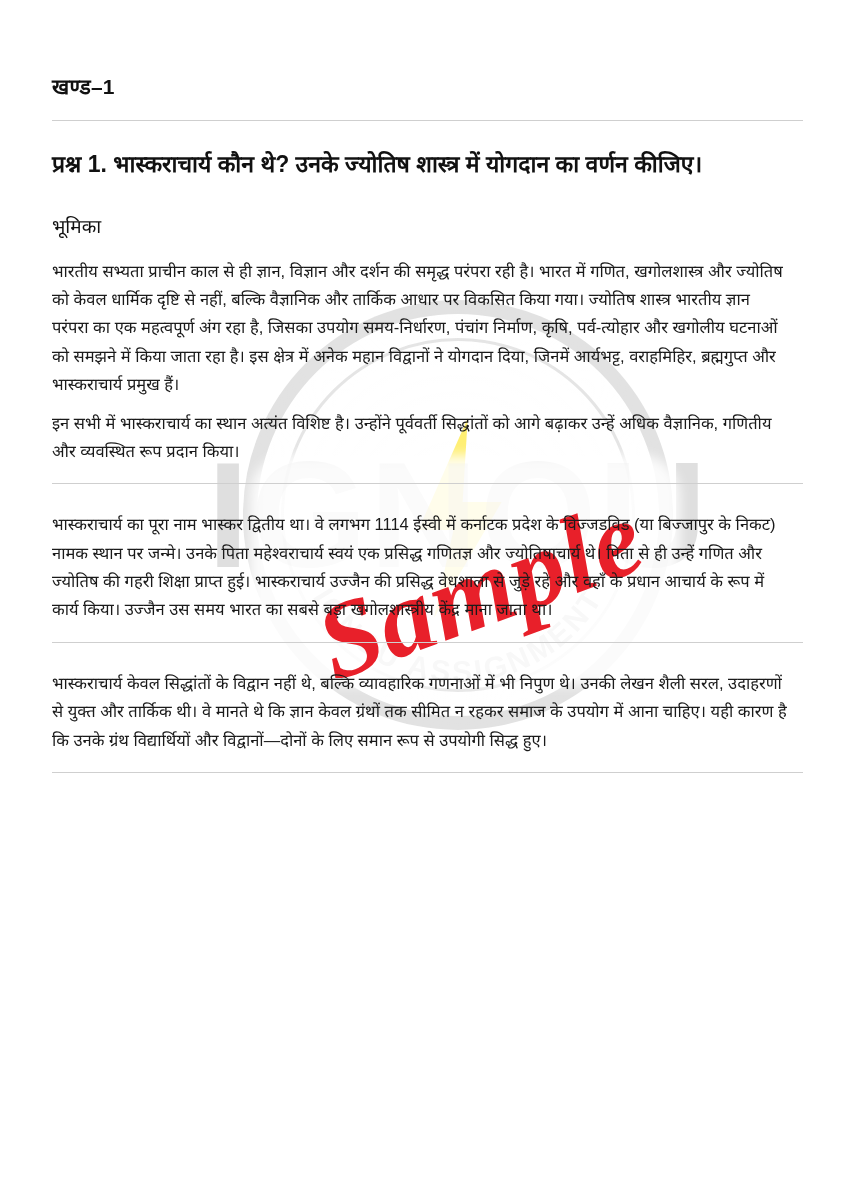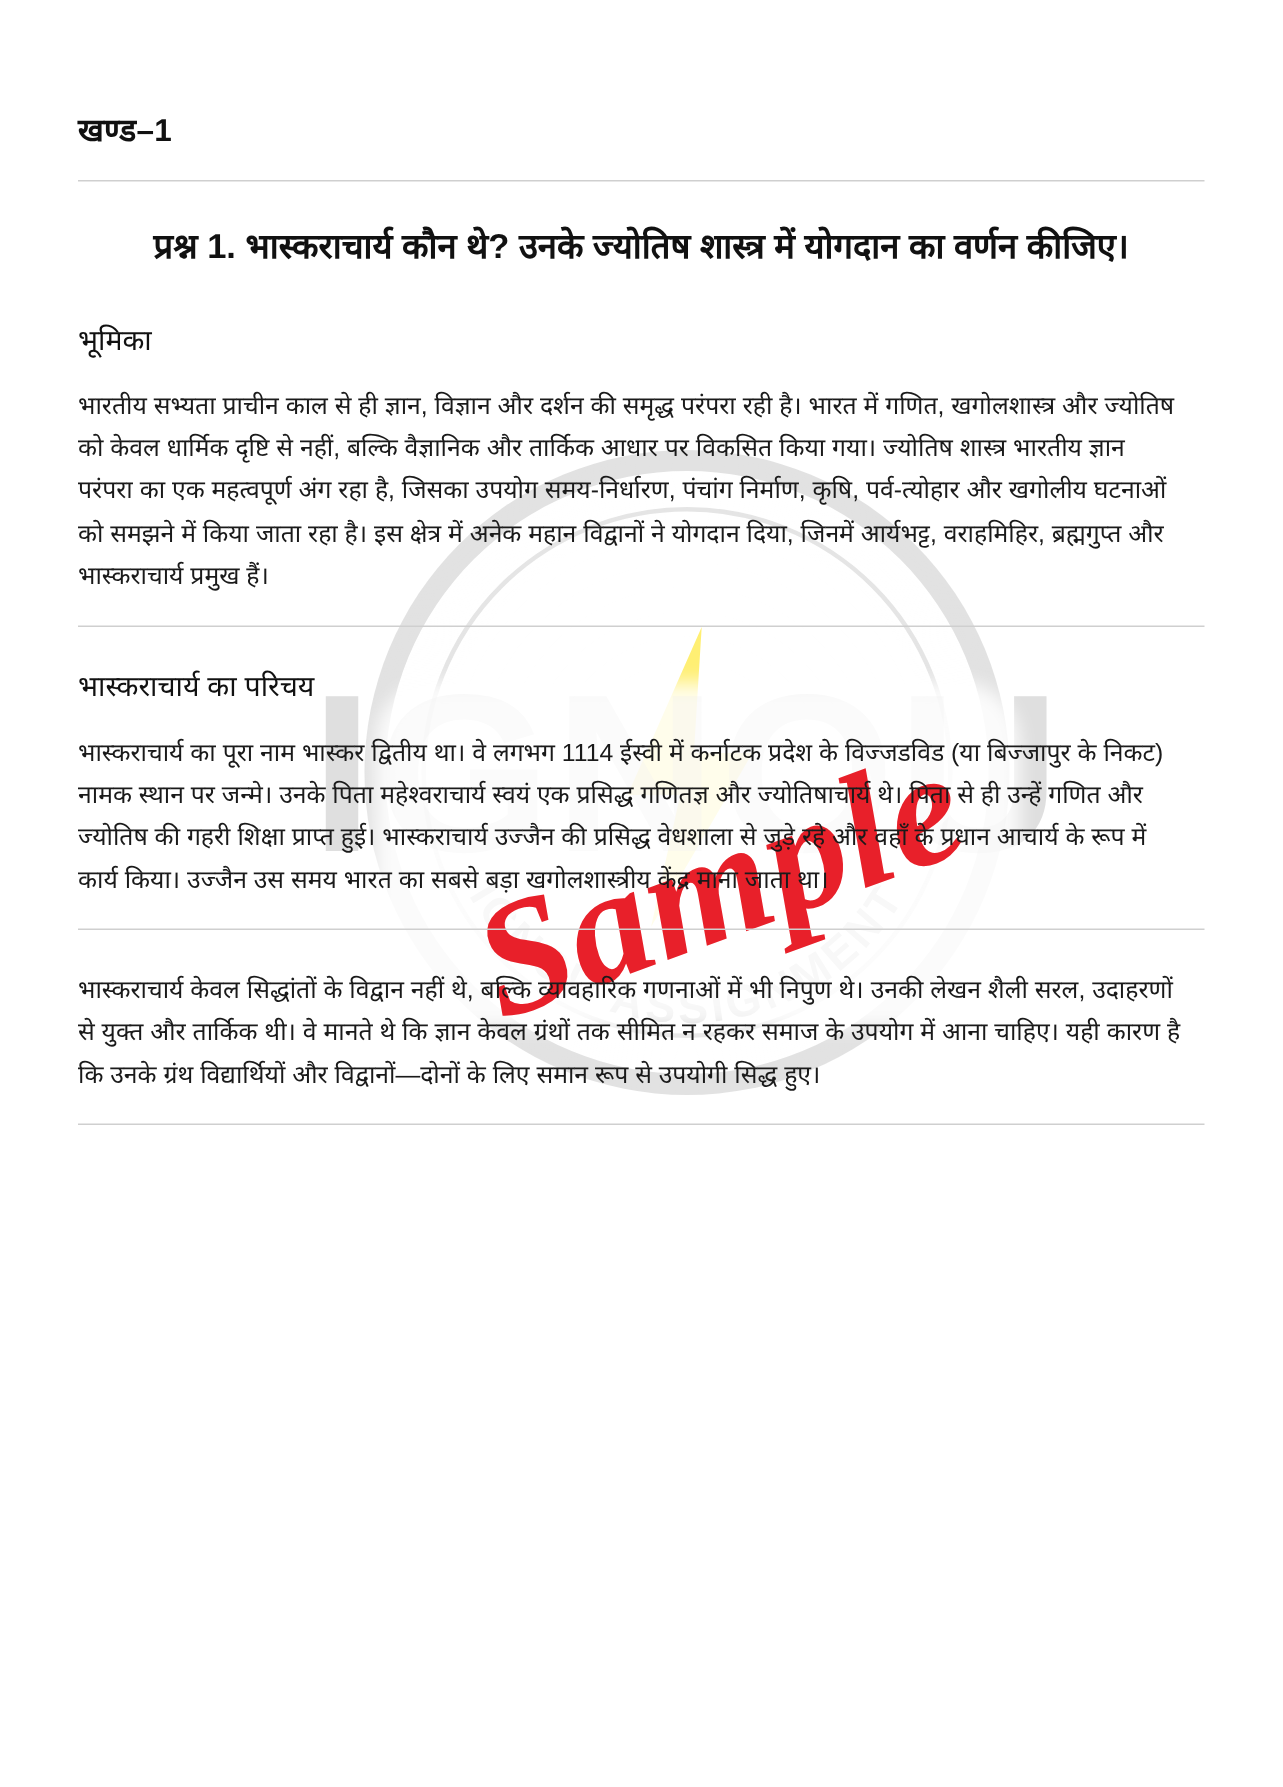--- a/index.html
+++ b/index.html
@@ -35,21 +35,20 @@
     border: 0;
     border-top: 1px solid #cfcfcf;
     margin: 18px 0 26px 0;
   }
   .question {
     font-size: 23px;
     font-weight: bold;
     line-height: 1.55;
     margin: 0 0 30px 0;
     color: #111111;
-    text-align: center;
   }
   .subheading {
     font-size: 19px;
     font-weight: normal;
     margin: 0 0 18px 0;
     color: #111111;
   }
   .para {
     font-size: 16.5px;
     line-height: 1.72;
@@ -186,26 +185,26 @@
   <div class="content">
 
     <div class="section-title">खण्ड–1</div>
     <hr class="rule">
 
     <div class="question">प्रश्न 1. भास्कराचार्य कौन थे? उनके ज्योतिष शास्त्र में योगदान का वर्णन कीजिए।</div>
 
     <div class="block">
       <div class="subheading">भूमिका</div>
       <p class="para">भारतीय सभ्यता प्राचीन काल से ही ज्ञान, विज्ञान और दर्शन की समृद्ध परंपरा रही है। भारत में गणित, खगोलशास्त्र और ज्योतिष को केवल धार्मिक दृष्टि से नहीं, बल्कि वैज्ञानिक और तार्किक आधार पर विकसित किया गया। ज्योतिष शास्त्र भारतीय ज्ञान परंपरा का एक महत्वपूर्ण अंग रहा है, जिसका उपयोग समय-निर्धारण, पंचांग निर्माण, कृषि, पर्व-त्योहार और खगोलीय घटनाओं को समझने में किया जाता रहा है। इस क्षेत्र में अनेक महान विद्वानों ने योगदान दिया, जिनमें आर्यभट्ट, वराहमिहिर, ब्रह्मगुप्त और भास्कराचार्य प्रमुख हैं।</p>
+      <p class="para">इन सभी में भास्कराचार्य का स्थान अत्यंत विशिष्ट है। उन्होंने पूर्ववर्ती सिद्धांतों को आगे बढ़ाकर उन्हें अधिक वैज्ञानिक, गणितीय और व्यवस्थित रूप प्रदान किया।</p>
     </div>
 
     <hr class="rule">
 
     <div class="block">
-      <div class="subheading">भास्कराचार्य का परिचय</div>
       <p class="para">भास्कराचार्य का पूरा नाम भास्कर द्वितीय था। वे लगभग 1114 ईस्वी में कर्नाटक प्रदेश के विज्जडविड (या बिज्जापुर के निकट) नामक स्थान पर जन्मे। उनके पिता महेश्वराचार्य स्वयं एक प्रसिद्ध गणितज्ञ और ज्योतिषाचार्य थे। पिता से ही उन्हें गणित और ज्योतिष की गहरी शिक्षा प्राप्त हुई। भास्कराचार्य उज्जैन की प्रसिद्ध वेधशाला से जुड़े रहे और वहाँ के प्रधान आचार्य के रूप में कार्य किया। उज्जैन उस समय भारत का सबसे बड़ा खगोलशास्त्रीय केंद्र माना जाता था।</p>
     </div>
 
     <hr class="rule">
 
     <div class="block">
       <p class="para">भास्कराचार्य केवल सिद्धांतों के विद्वान नहीं थे, बल्कि व्यावहारिक गणनाओं में भी निपुण थे। उनकी लेखन शैली सरल, उदाहरणों से युक्त और तार्किक थी। वे मानते थे कि ज्ञान केवल ग्रंथों तक सीमित न रहकर समाज के उपयोग में आना चाहिए। यही कारण है कि उनके ग्रंथ विद्यार्थियों और विद्वानों—दोनों के लिए समान रूप से उपयोगी सिद्ध हुए।</p>
     </div>
 
     <hr class="rule">

